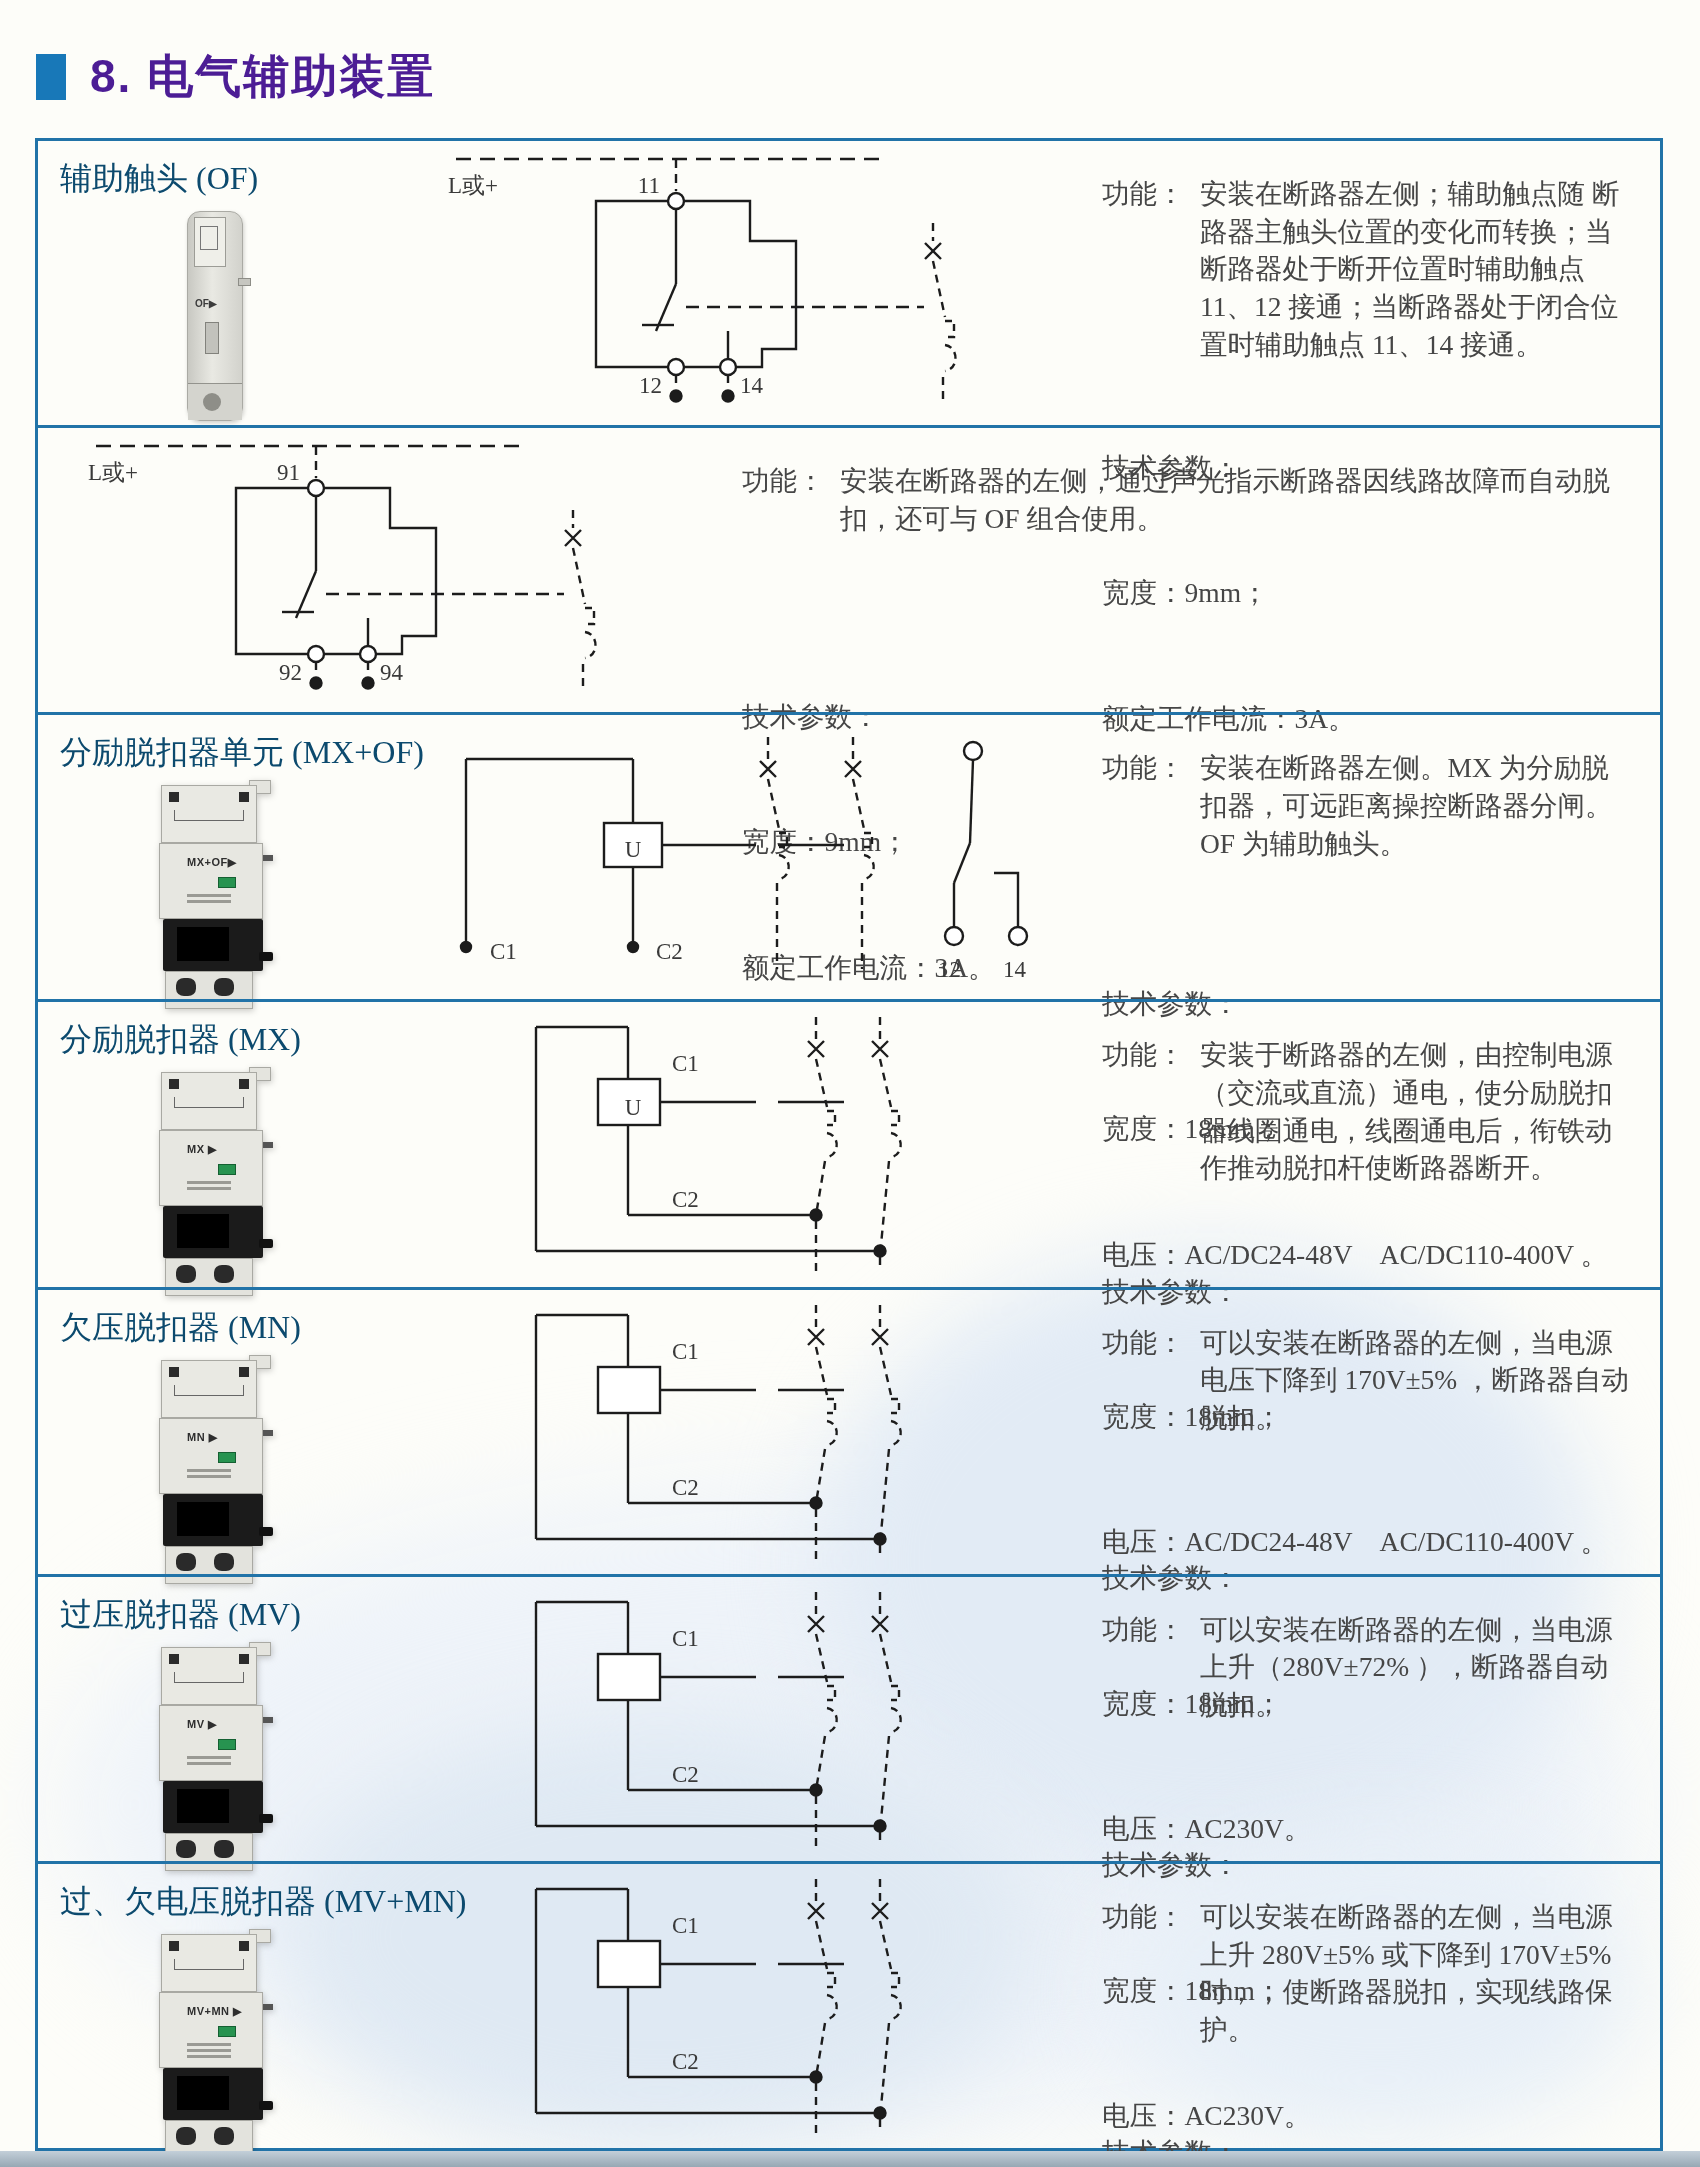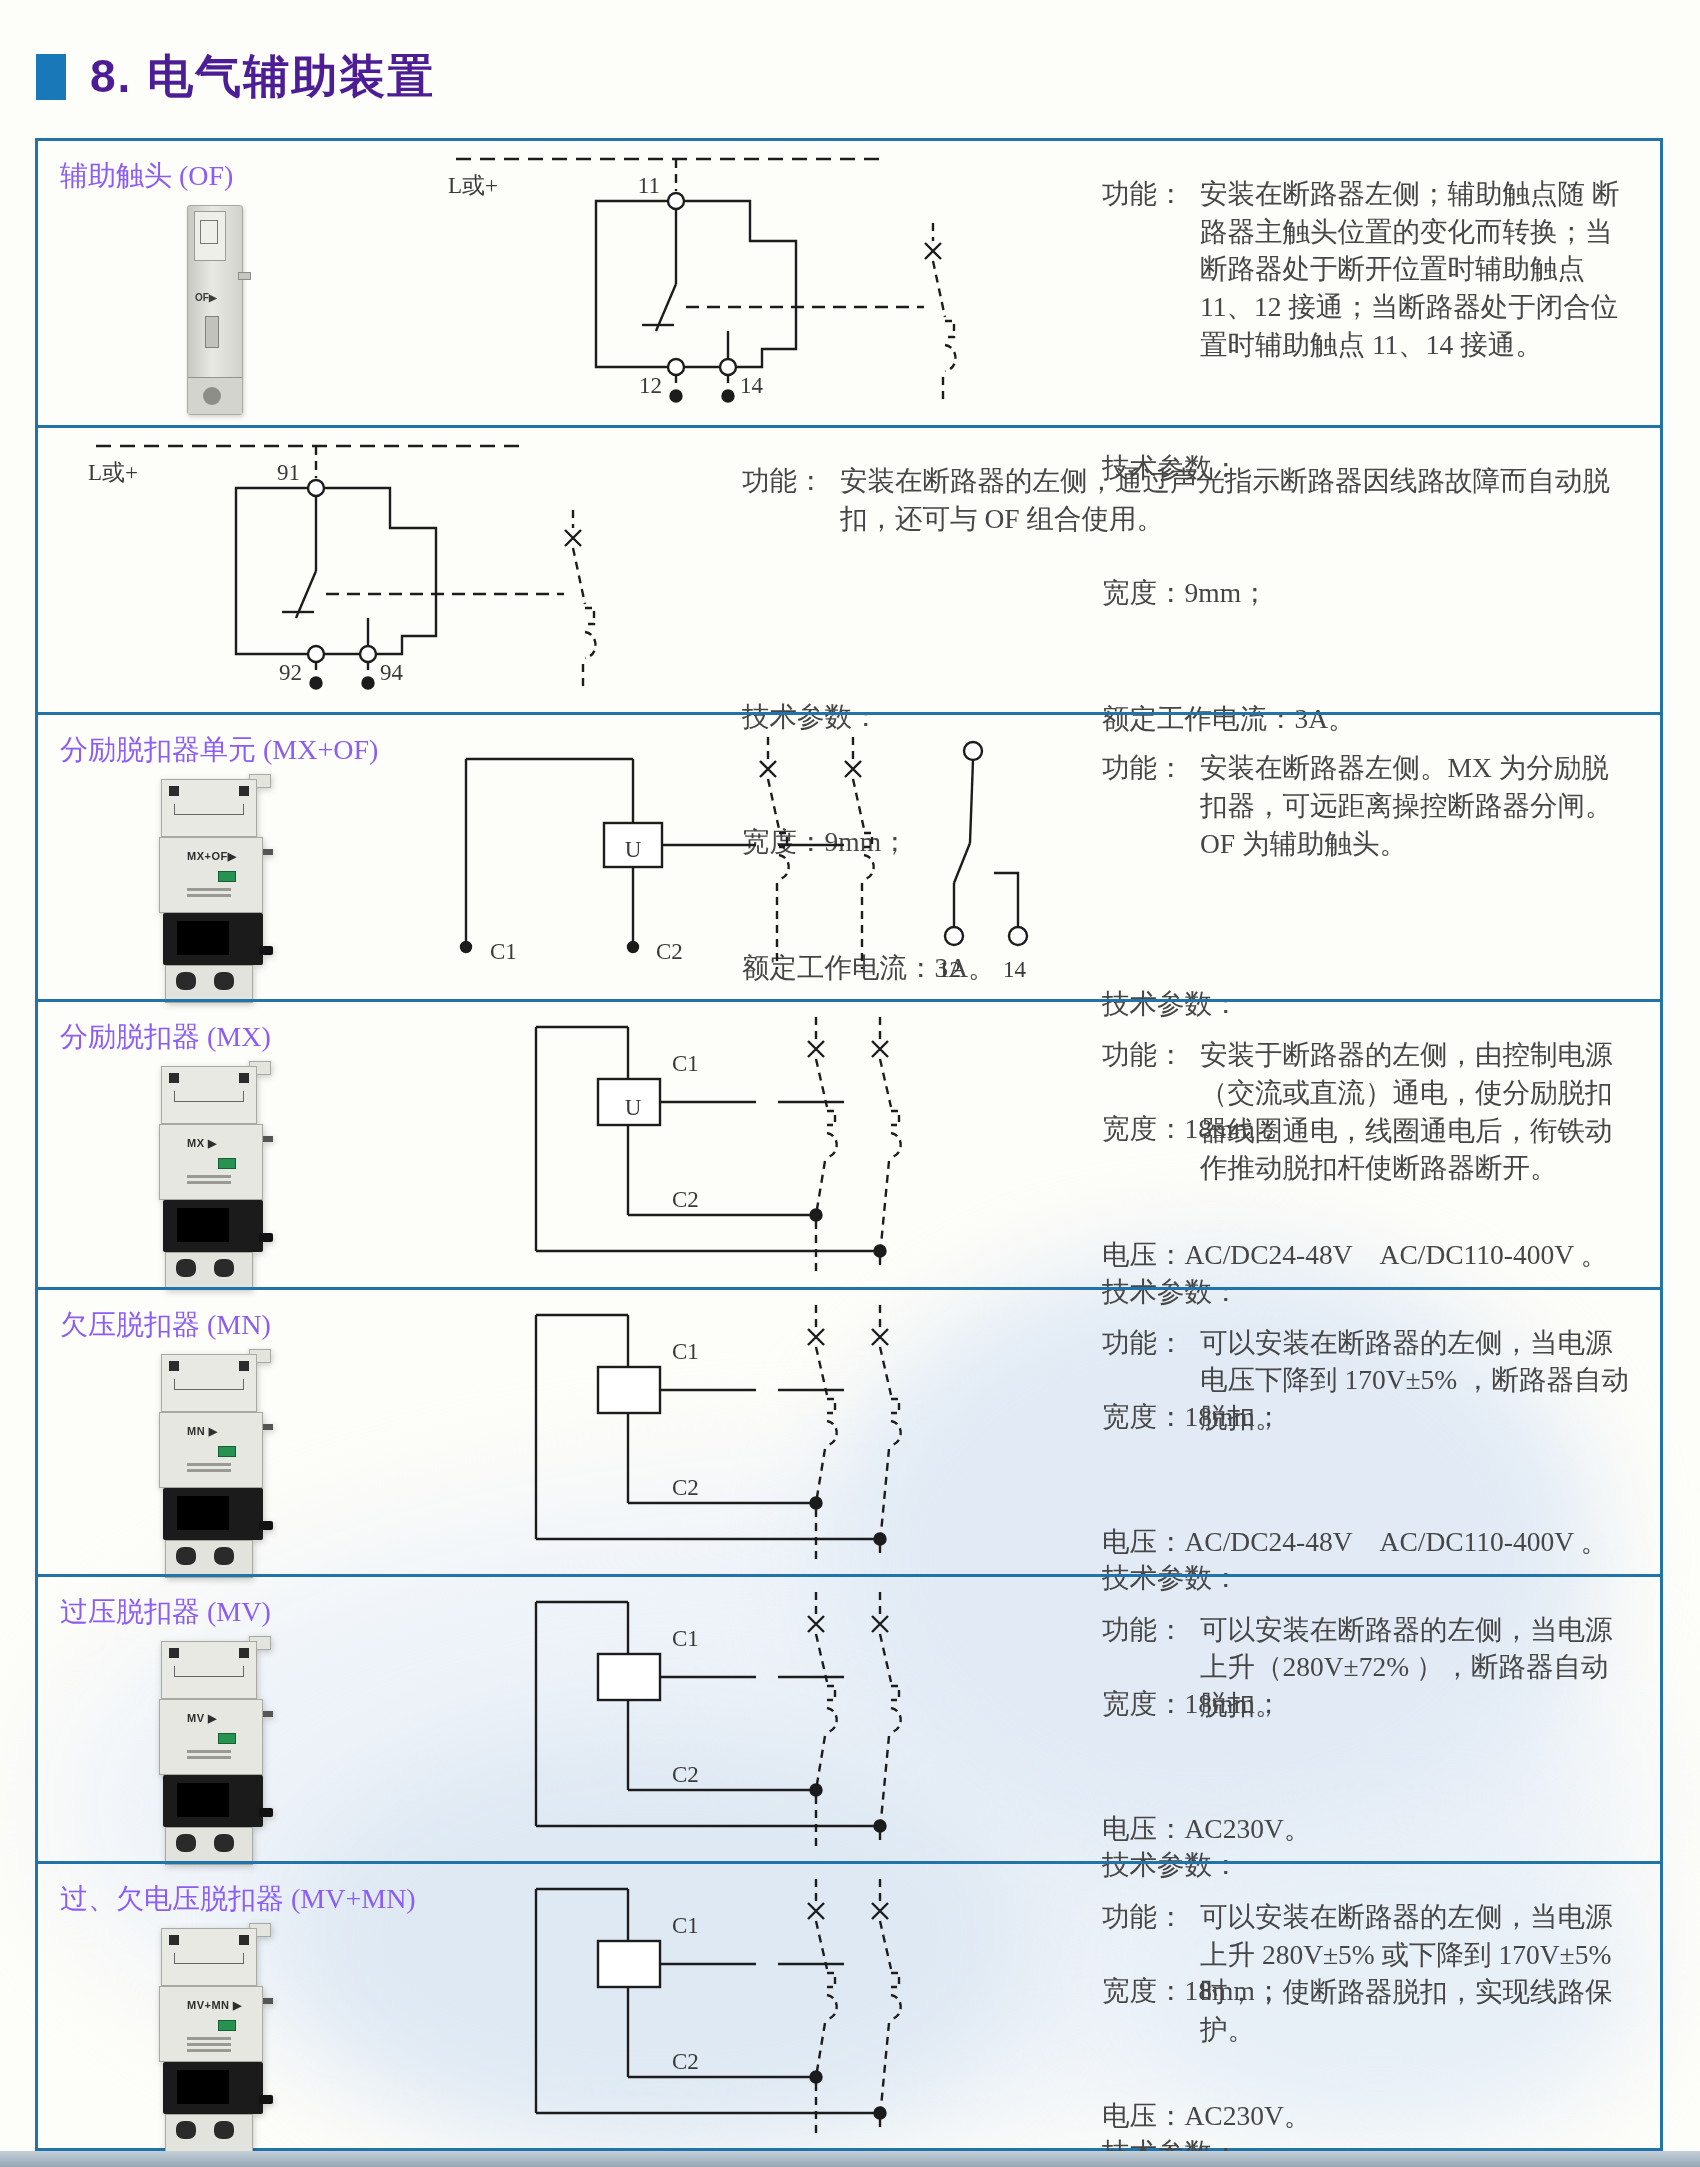--- a/index.html
+++ b/index.html
@@ -24,35 +24,35 @@
     font-size:46px;color:#4c1d95;margin:0;letter-spacing:2px;}
 
   
   .table{position:absolute;left:35px;top:138px;width:1628px;height:2013px;
     border:3px solid #2173a8;box-sizing:border-box;z-index:1;
     display:flex;flex-direction:column;background:transparent;}
   .row{flex:1;display:flex;position:relative;min-height:0;}
   .row + .row{border-top:3px solid #2173a8;}
 
   .col-left{width:360px;flex:0 0 360px;padding:16px 0 0 22px;box-sizing:border-box;}
-  .row-title{font-size:28px;font-weight:normal;color:#8b5cf6;margin:0;white-space:nowrap;}
+  .row-title{font-size:32px;font-weight:normal;color:#0c4a6e;margin:0;white-space:nowrap;}
   .device-wrap{margin-top:10px;width:310px;display:flex;justify-content:center;}
 
   .col-mid{width:700px;flex:0 0 700px;display:flex;align-items:center;justify-content:center;}
   .col-right{flex:1;padding:26px 30px 0 4px;box-sizing:border-box;
     font-size:27.5px;line-height:1.37;color:#464646;margin-top:8px;}
   .func{display:flex;min-height:150px;}
   .func-label{flex:0 0 98px;}
   .func-text{margin:0;flex:1;}
   .tech{line-height:1.52;white-space:pre-wrap;}
 
   
   .dev9{position:relative;width:54px;height:208px;
     background:linear-gradient(90deg,#c8c8c2,#e9e9e3 45%,#d2d2cc);
-    border:1px solid #aaaaa4;border-radius:3px;box-shadow:1px 2px 4px rgba(0,0,0,.18);}
+    border:1px solid #aaaaa4;border-radius:13px;box-shadow:1px 2px 4px rgba(0,0,0,.18);}
   .n-stick{position:absolute;top:5px;left:6px;width:30px;height:48px;
     background:#efefe9;border:1px solid #9c9c96;}
   .n-stick:after{content:"";position:absolute;left:5px;top:8px;width:16px;height:22px;
     border:1px solid #777;}
   .n-pin{position:absolute;right:-9px;top:66px;width:11px;height:6px;background:#c6c6c0;border:1px solid #8d8d87;}
   .n-lbl{position:absolute;top:86px;left:7px;font-family:"Liberation Sans",sans-serif;
     font-size:10px;font-weight:bold;color:#3c3c3c;}
   .n-slot{position:absolute;top:110px;left:17px;width:12px;height:30px;
     background:#c2c2bc;border:1px solid #82827c;}
   .n-red{position:absolute;top:112px;left:6px;width:11px;height:13px;background:#cb2626;}

